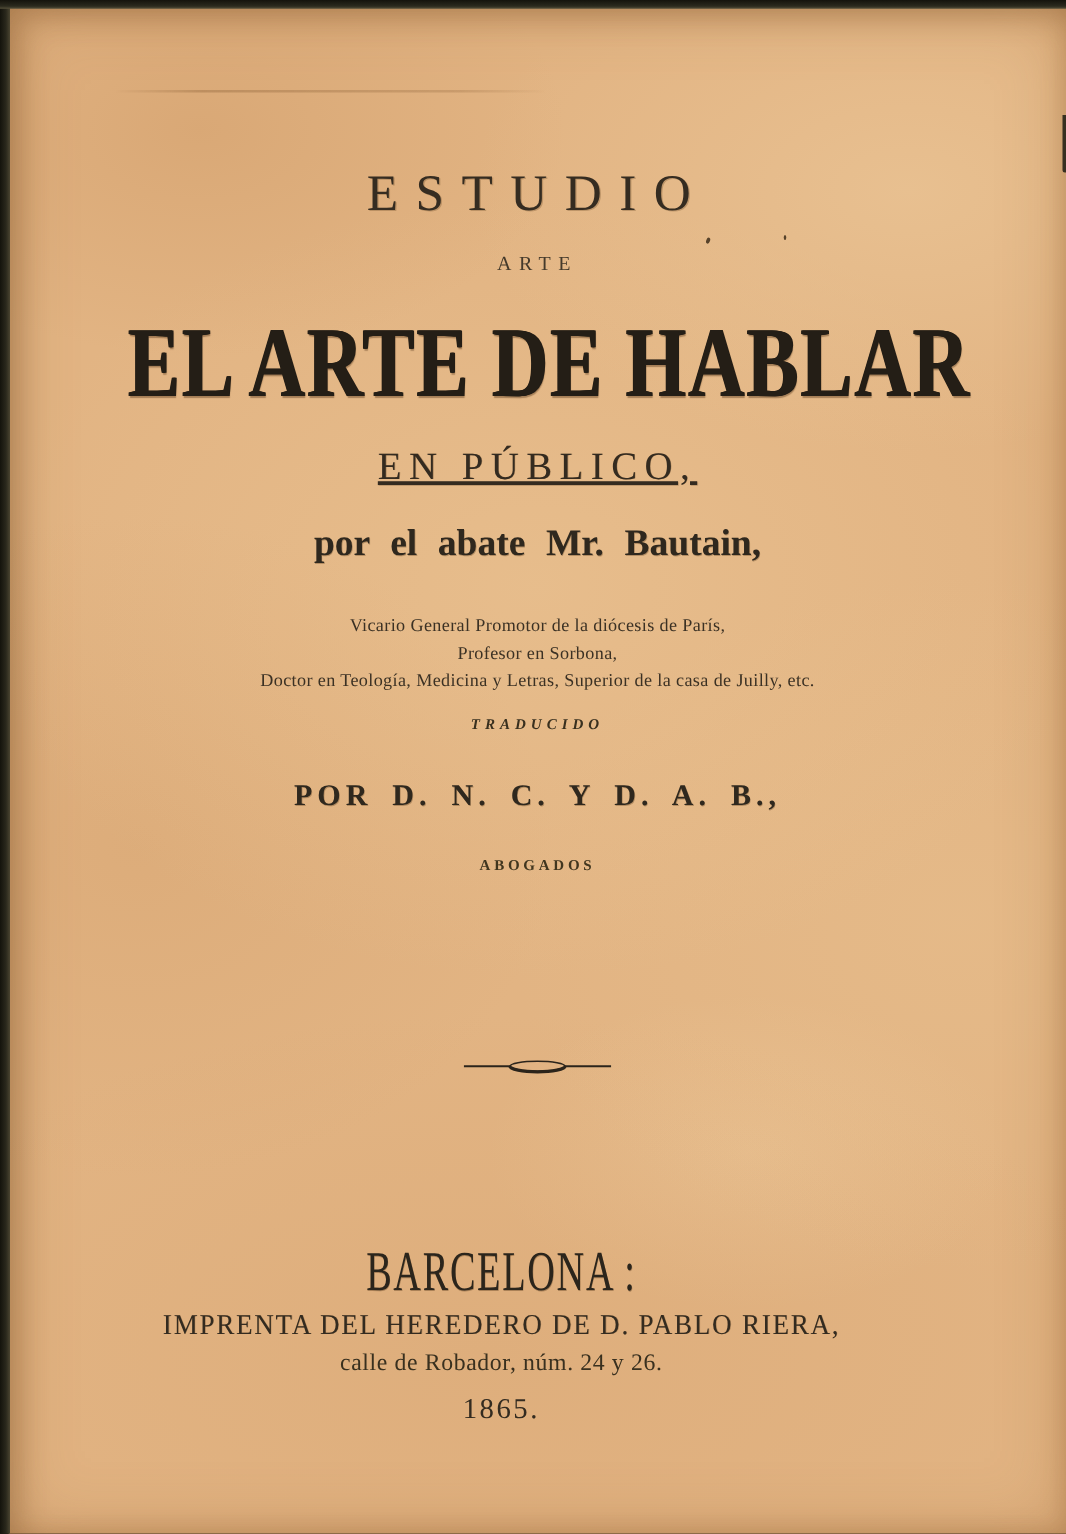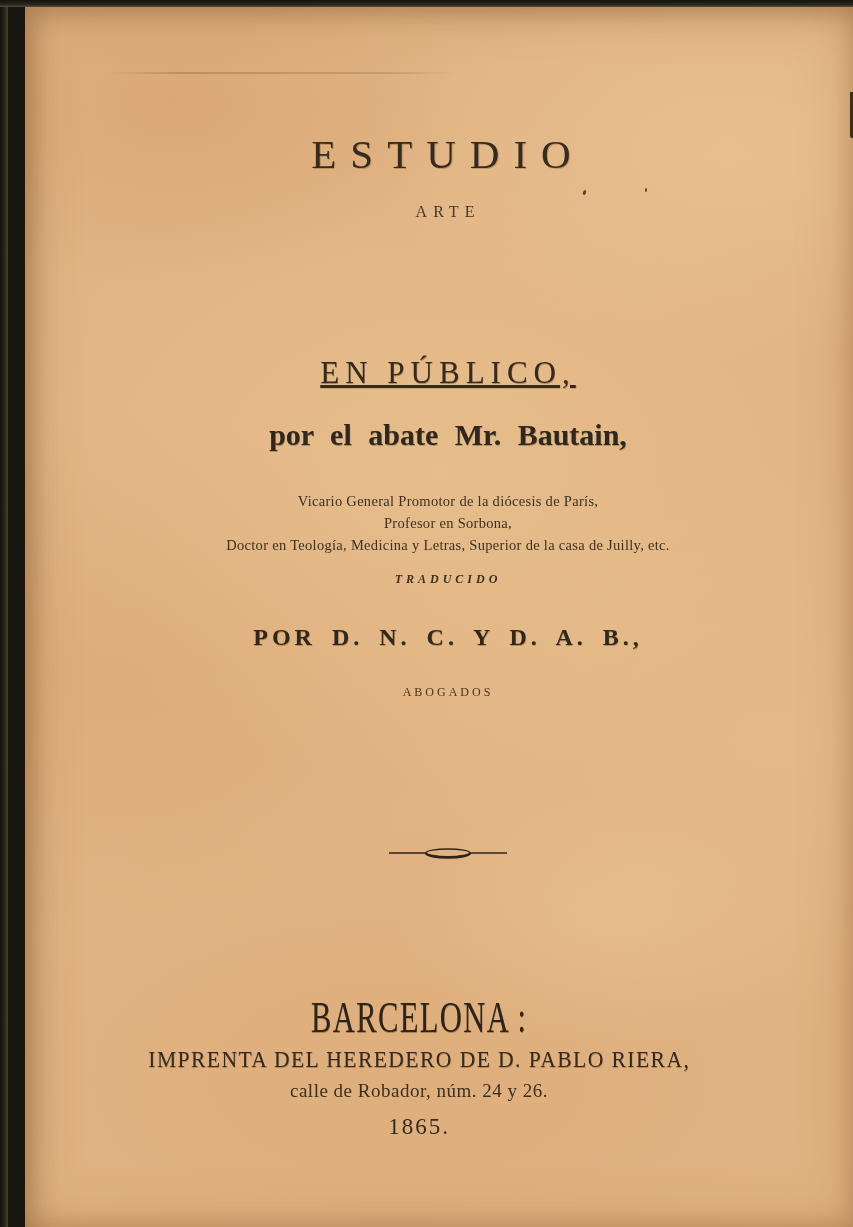--- a/index.html
+++ b/index.html
@@ -40,21 +40,20 @@
       radial-gradient(ellipse 500px 300px at 85% 12%, rgba(239,206,160,0.45), rgba(239,206,160,0) 70%),
       radial-gradient(ellipse 600px 420px at 50% 38%, rgba(240,205,156,0.35), rgba(240,205,156,0) 75%),
       radial-gradient(ellipse 480px 380px at 12% 55%, rgba(208,155,102,0.30), rgba(208,155,102,0) 70%),
       radial-gradient(ellipse 520px 400px at 90% 60%, rgba(234,196,146,0.35), rgba(234,196,146,0) 70%),
       radial-gradient(ellipse 700px 360px at 45% 88%, rgba(213,160,108,0.30), rgba(213,160,108,0) 75%),
       radial-gradient(ellipse 300px 180px at 70% 75%, rgba(243,213,168,0.30), rgba(243,213,168,0) 70%);
     box-shadow:
       inset 0 0 55px rgba(146,92,42,0.30),
       inset 10px 8px 22px rgba(96,58,22,0.28),
       inset -4px -4px 18px rgba(146,92,42,0.18);
-    margin-left: 18px;
   }
   
   .crease {
     position: absolute; left: 85px; top: 66px; width: 345px; height: 2px;
     background: linear-gradient(to right, rgba(122,80,40,0), rgba(122,80,40,0.30) 20%, rgba(122,80,40,0.22) 80%, rgba(122,80,40,0));
     filter: blur(0.4px);
   }
   .speck { position: absolute; background: #57422a; border-radius: 50%; }
   .speck.s1 { left: 558px; top: 184px; width: 3px; height: 5px; transform: rotate(20deg); }
   .speck.s2 { left: 620px; top: 182px; width: 2px; height: 4px; }
@@ -91,21 +90,21 @@
     color: #2f281e; text-shadow: 0.5px 0.5px 0 rgba(90,60,30,0.35);
   }
   .creds { top: 484px; font-size: 14.5px; line-height: 22px; color: #3b3124; letter-spacing: 0.3px; }
   .traducido {
     top: 566px; font-size: 12px; font-weight: bold; letter-spacing: 4px; color: #39301f; font-style: italic;
   }
   .translators {
     top: 618px; font-size: 24px; font-weight: bold; letter-spacing: 4px;
     word-spacing: 6px; color: #2f281e; text-shadow: 0.5px 0.5px 0 rgba(90,60,30,0.35);
   }
-  .abogados { top: 679px; font-size: 12px; font-weight: normal; letter-spacing: 3px; color: #41361f; }
+  .abogados { top: 679px; font-size: 12px; font-weight: bold; letter-spacing: 3px; color: #41361f; }
   .colegio { top: 717px; font-size: 16.5px; color: #382f22; }
 
   .rule-wrap { top: 840px; }
   .rule-wrap svg { color: #2b241b; }
 
   .imprint { transform: translateX(-29px); }
   .city { top: 985px; color: #2b251c; }
   .city .cond {
     font-size: 45px; letter-spacing: 2px; transform: scaleX(0.68);
     transform-origin: center; white-space: nowrap;
@@ -125,20 +124,23 @@
 
 <div class="scan">
   <div class="paper">
     <div class="crease"></div>
     <div class="speck s1"></div>
     <div class="speck s2"></div>
 
     <div class="tb series-title">ESTUDIO</div>
     <div class="tb series-sub">ARTE</div>
 
+    <div class="tb main-title">
+      <span class="cond">EL ARTE DE HABLAR</span>
+    </div>
 
     <div class="tb subtitle">EN PÚBLICO,</div>
 
     <div class="tb author">por el abate Mr. Bautain,</div>
 
     <div class="tb creds">
       <div>Vicario General Promotor de la diócesis de París,</div>
       <div>Profesor en Sorbona,</div>
       <div>Doctor en Teología, Medicina y Letras, Superior de la casa de Juilly, etc.</div>
     </div>

